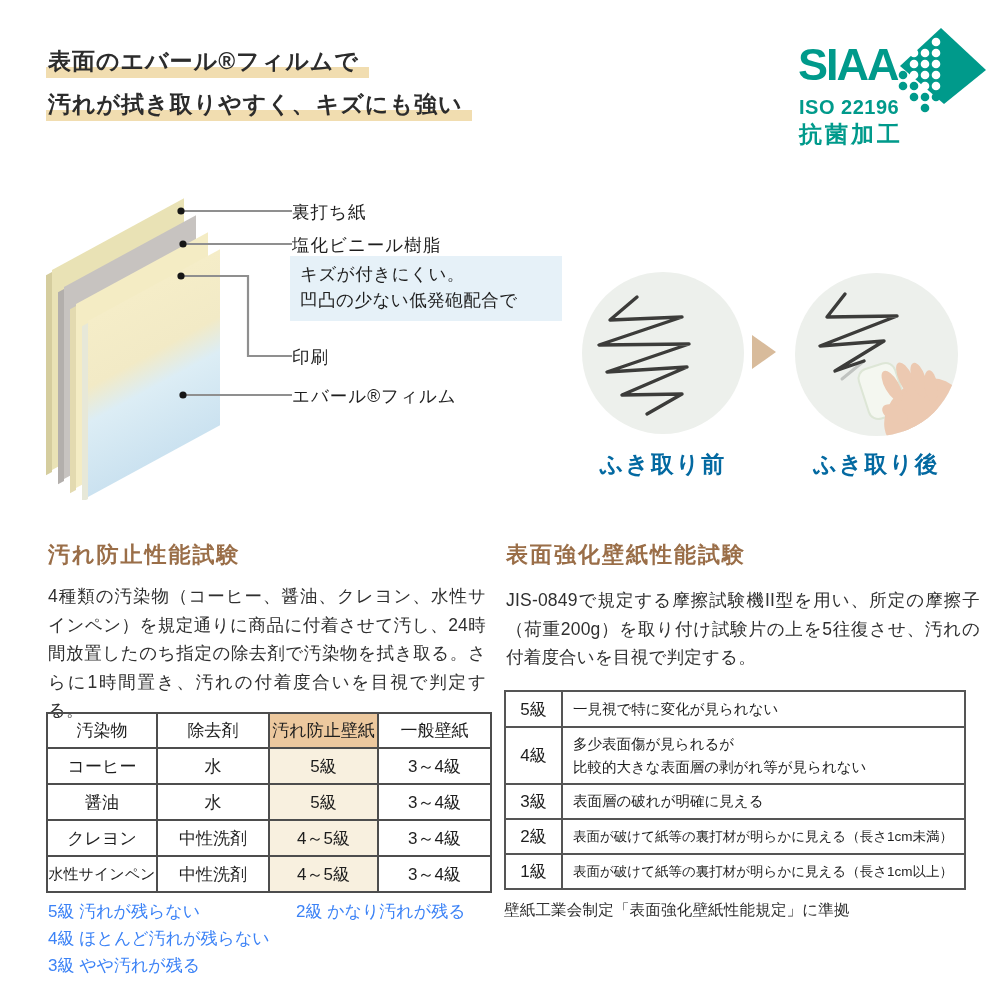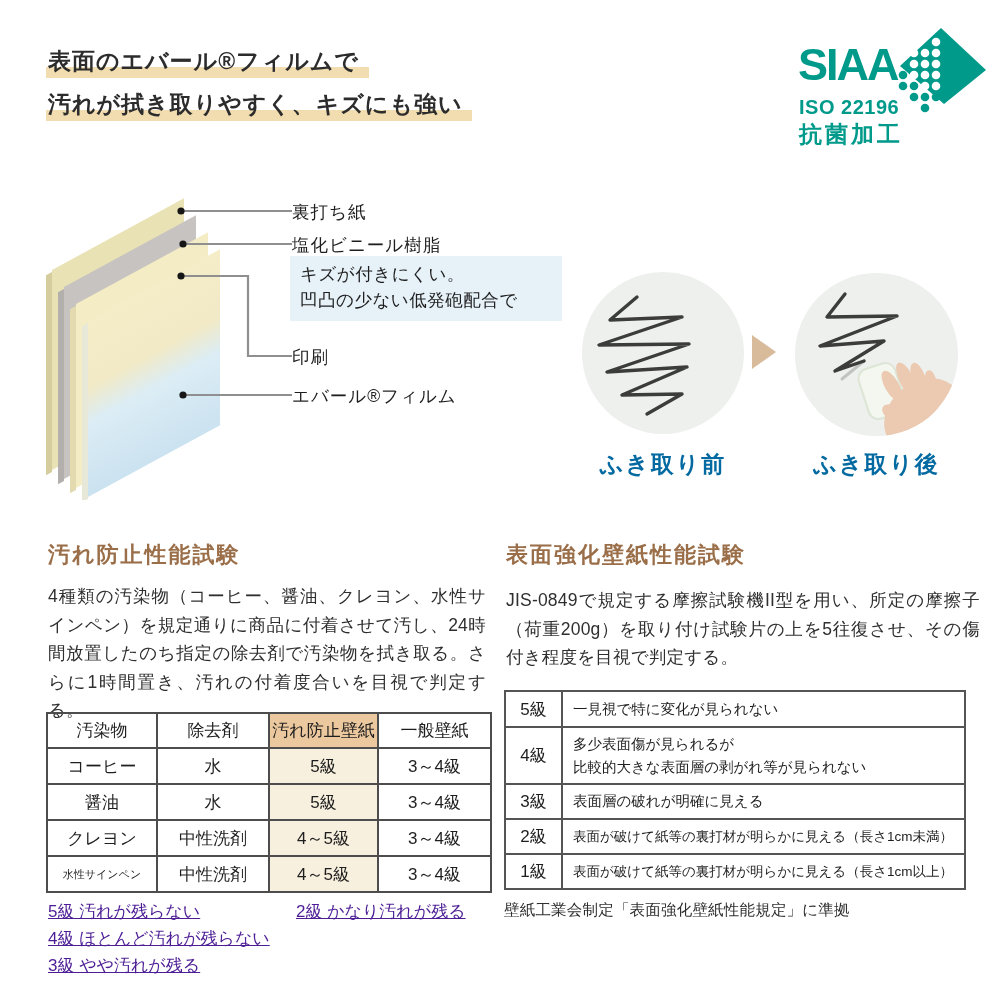--- a/index.html
+++ b/index.html
@@ -59,21 +59,21 @@
   .stain-table th,.stain-table td{
     border:2px solid #4d4d4d;text-align:center;vertical-align:middle;
     font-size:17px;font-weight:400;color:#1e1e1e;padding:0;
   }
   .stain-table th{height:33px;}
   .stain-table td{height:34px;}
   .stain-table .hl-h{background:#ecc89e;}
   .stain-table .hl{background:#f8f0df;}
 
   
-  .legend{font-size:17px;color:#4c1d95;line-height:27px;white-space:nowrap;text-decoration:underline;}
+  .legend{font-size:17px;color:#3b82f6;line-height:27px;white-space:nowrap;}
   .legend-1{left:48px;top:898px;}
   .legend-2{left:296px;top:898px;}
 
   
   .grade-table{left:504px;top:690px;border-collapse:collapse;table-layout:fixed;width:462px;}
   .grade-table td{border:2px solid #555555;vertical-align:middle;color:#1e1e1e;padding:2px 0;}
   .grade-table td.grade{width:55px;text-align:center;font-size:17px;}
   .grade-table td.desc{font-size:14.5px;padding-left:10px;letter-spacing:0;}
   .grade-table td.small{font-size:13.5px;margin-top:26px;}
   .preline{white-space:pre-line;line-height:1.55;}
@@ -206,39 +206,39 @@
     <td class="hl">5級</td>
     <td>3～4級</td>
   </tr>
   <tr>
     <td>クレヨン</td>
     <td>中性洗剤</td>
     <td class="hl">4～5級</td>
     <td>3～4級</td>
   </tr>
   <tr>
-    <td style="font-size:11px">水性サインペン</td>
+    <td style="font-size:15px">水性サインペン</td>
     <td>中性洗剤</td>
     <td class="hl">4～5級</td>
     <td>3～4級</td>
   </tr>
 </tbody>
   </table>
 
 <div class="abs legend legend-1">
   <div>5級 汚れが残らない</div>
   <div>4級 ほとんど汚れが残らない</div>
   <div>3級 やや汚れが残る</div>
 </div>
 <div class="abs legend legend-2">
   <div>2級 かなり汚れが残る</div>
 </div>
 
 <div class="abs sec-head head-right">表面強化壁紙性能試験</div>
-<div class="abs sec-body body-right">JIS-0849で規定する摩擦試験機II型を用い、所定の摩擦子（荷重200g）を取り付け試験片の上を5往復させ、その傷付き程度を目視で判定する。</div>
+<div class="abs sec-body body-right">JIS-0849で規定する摩擦試験機II型を用い、所定の摩擦子（荷重200g）を取り付け試験片の上を5往復させ、汚れの付着度合いを目視で判定する。</div>
 
 <table class="abs grade-table">
   <tbody>
       <tr style="height:36px">
     <td class="grade">5級</td>
     <td class="desc">一見視で特に変化が見られない</td>
   </tr>
   <tr style="height:57px">
     <td class="grade">4級</td>
     <td class="desc preline">多少表面傷が見られるが

